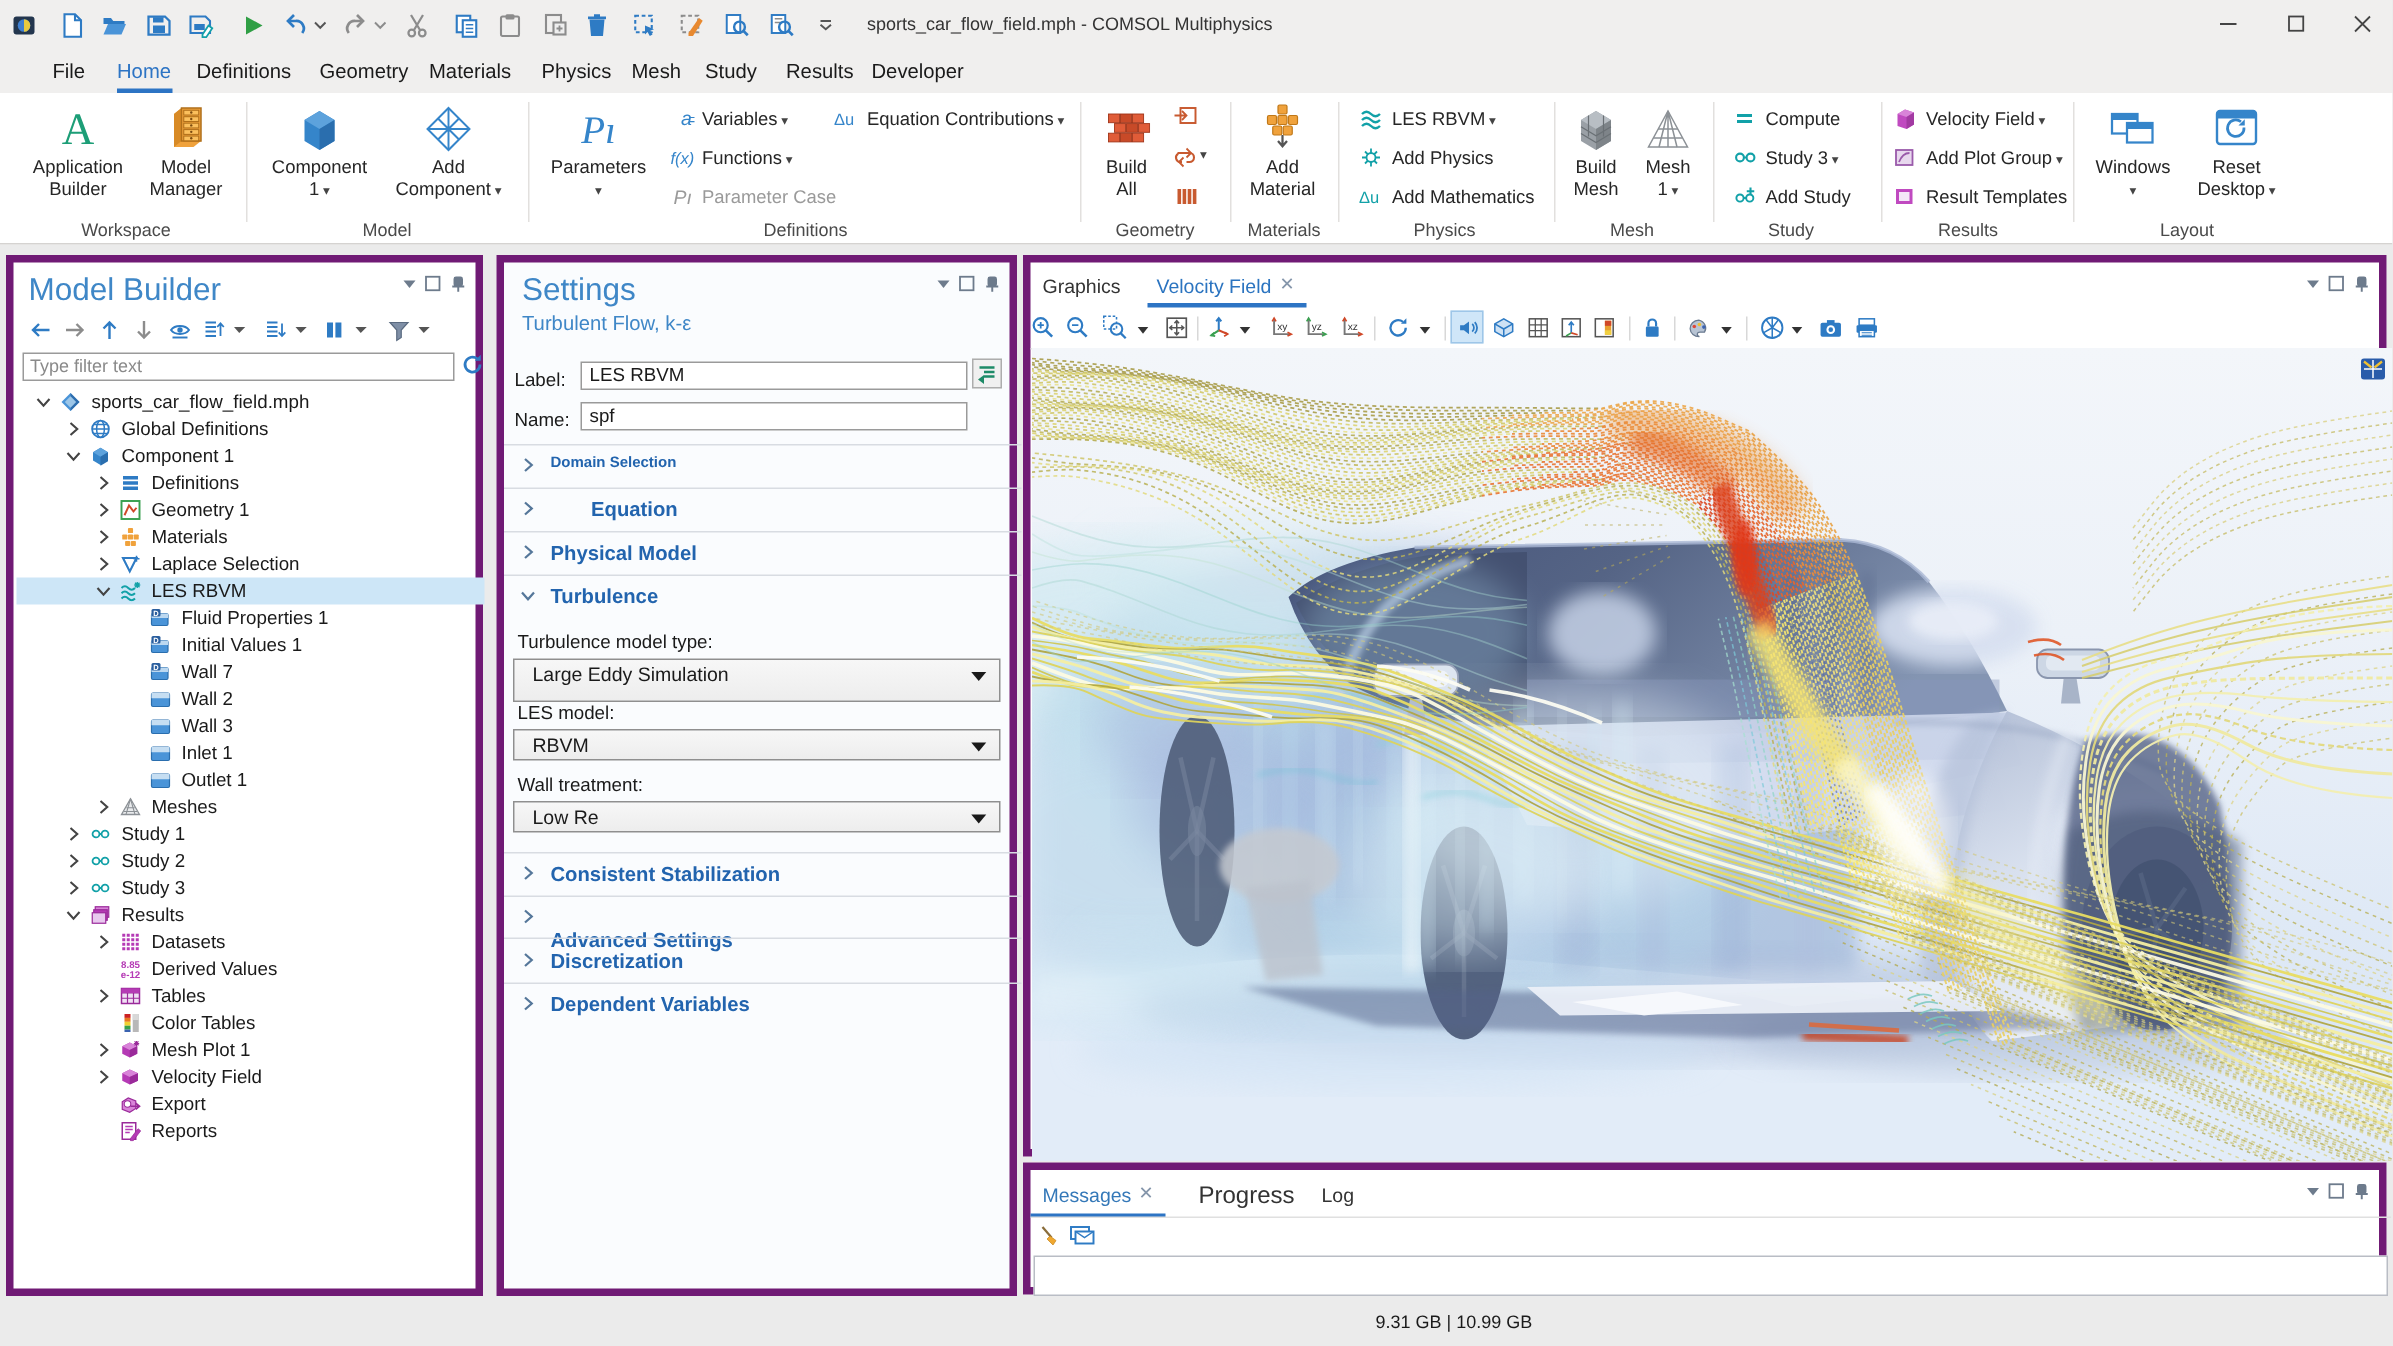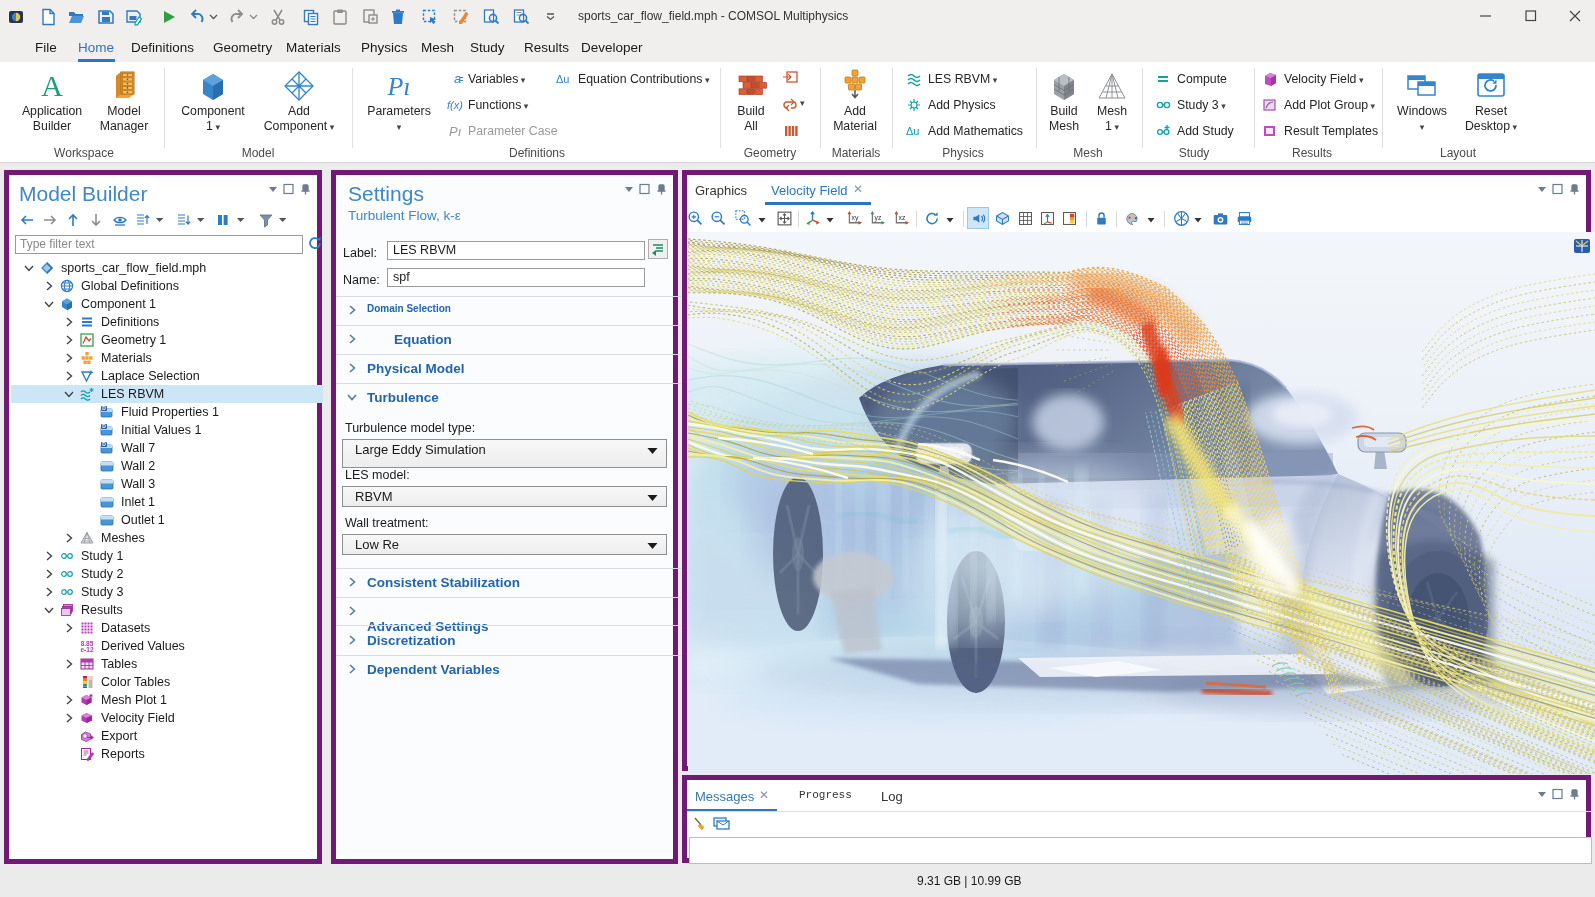--- a/index.html
+++ b/index.html
@@ -1347,21 +1347,21 @@
         </g>
 </svg>
     </div>
 </div>
 
 <div class="panel" style="left:682px;top:775px;width:909px;height:88px;">
   <div style="position:absolute;left:8px;top:9px;font-size:13px;color:#3478b8;">Messages</div>
   <div style="position:absolute;left:72px;top:8px;font-size:12px;color:#8596ab;">✕</div>
   <div style="position:absolute;left:0px;top:29px;width:90px;height:3px;background:#2d74c4;"></div>
   <div style="position:absolute;left:0;top:31px;width:907px;height:1px;background:#e0e0e0;"></div>
-  <div style="position:absolute;left:112px;top:9px;font-size:11px;color:#333;font-family:Liberation Mono, monospace;">Progress</div>
+  <div style="position:absolute;left:112px;top:9px;font-size:16px;color:#333;">Progress</div>
   <div style="position:absolute;left:194px;top:9px;font-size:13px;color:#333;">Log</div>
   <div class="hicons" style="right:6px;top:8px;">
       <svg width="44" height="12" viewBox="0 0 44 12">
         <path d="M2 4l4 5 4-5z" fill="#6d7b8c"></path>
         <rect x="17" y="1.5" width="9" height="9" fill="none" stroke="#6d7b8c" stroke-width="1.2"></rect>
         <g stroke="#6d7b8c" stroke-width="1.3" fill="#6d7b8c">
           <rect x="36" y="2" width="5" height="5.5" rx="1"></rect>
           <path d="M34.5 8h8M38.5 8v3.5" fill="none"></path>
         </g>
       </svg>

